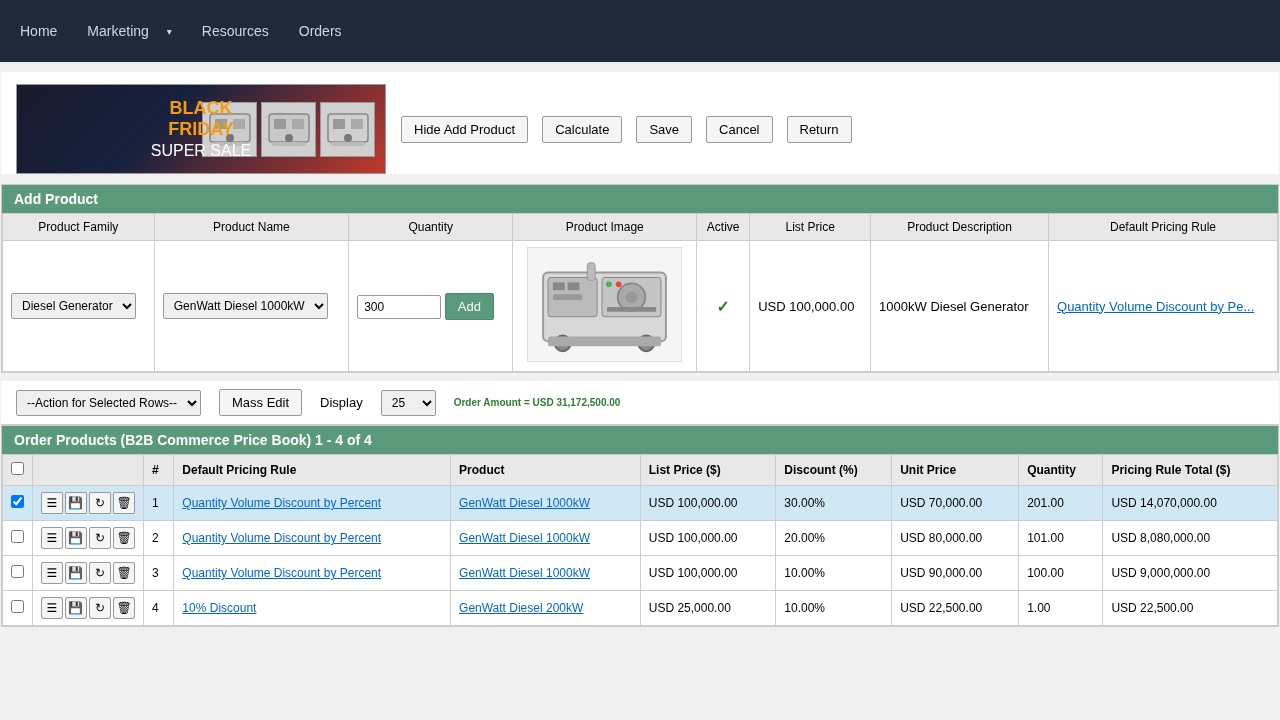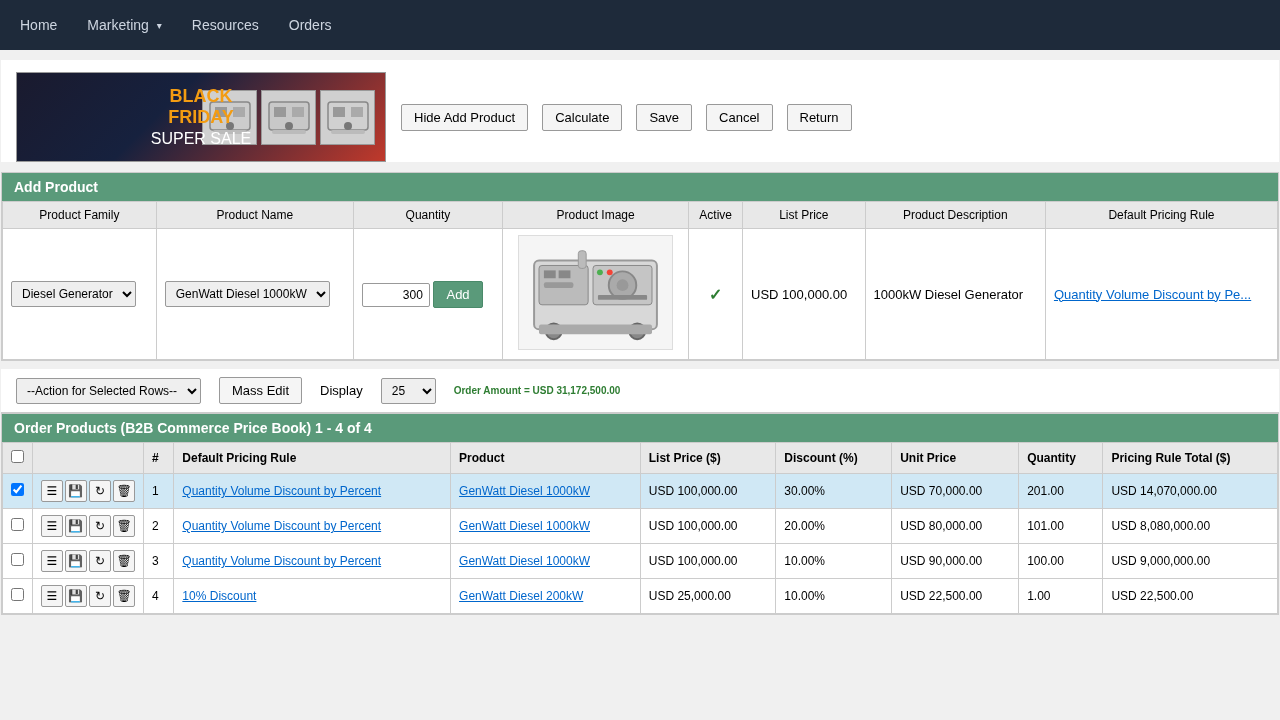--- a/index.html
+++ b/index.html
@@ -3,33 +3,33 @@
   <meta charset="utf-8">
   <style>
     * { box-sizing: border-box; margin: 0; padding: 0; }
     body { font-family: Arial, sans-serif; font-size: 13px; background: #f0f0f0; }
 
     
     .navbar {
       background: #1e2a3a;
       display: flex;
       align-items: center;
-      height: 50px;
+      height: 62px;
       padding: 0 20px;
       gap: 30px;
     }
     .navbar a {
       color: #cdd5e0;
       text-decoration: none;
       font-size: 14px;
     }
     .nav-item-dropdown {
       display: flex;
       align-items: center;
-      gap: 8px;
+      gap: 18px;
       color: #cdd5e0;
       font-size: 14px;
       cursor: pointer;
     }
     .nav-item-dropdown .chevron { font-size: 10px; }
 
     
     .main-content {
       padding: 10px 1px;
       background: #f0f0f0;
@@ -296,21 +296,21 @@
             </select>
           </td>
           <td>
             <select>
               <option>GenWatt Diesel 1000kW</option>
               <option>GenWatt Diesel 200kW</option>
               <option>GenWatt Gas 100kW</option>
             </select>
           </td>
           <td>
-            <input type="text" style="width: 68px; text-align: right;" value="300">
+            <input type="text" style="width: 84px;" value="300">
             <button class="btn-add">Add</button>
           </td>
           <td style="text-align:center;">
             
             <svg width="155" height="115" viewBox="0 0 155 115" style="background:#f5f5f5; border:1px solid #ddd;">
 
               <rect x="15" y="25" width="125" height="70" rx="5" fill="#d8d8d8" stroke="#999" stroke-width="2"></rect>
               <rect x="20" y="30" width="50" height="40" rx="3" fill="#bbb" stroke="#888"></rect>
               <rect x="25" y="35" width="12" height="8" fill="#888"></rect>
               <rect x="40" y="35" width="12" height="8" fill="#888"></rect>

